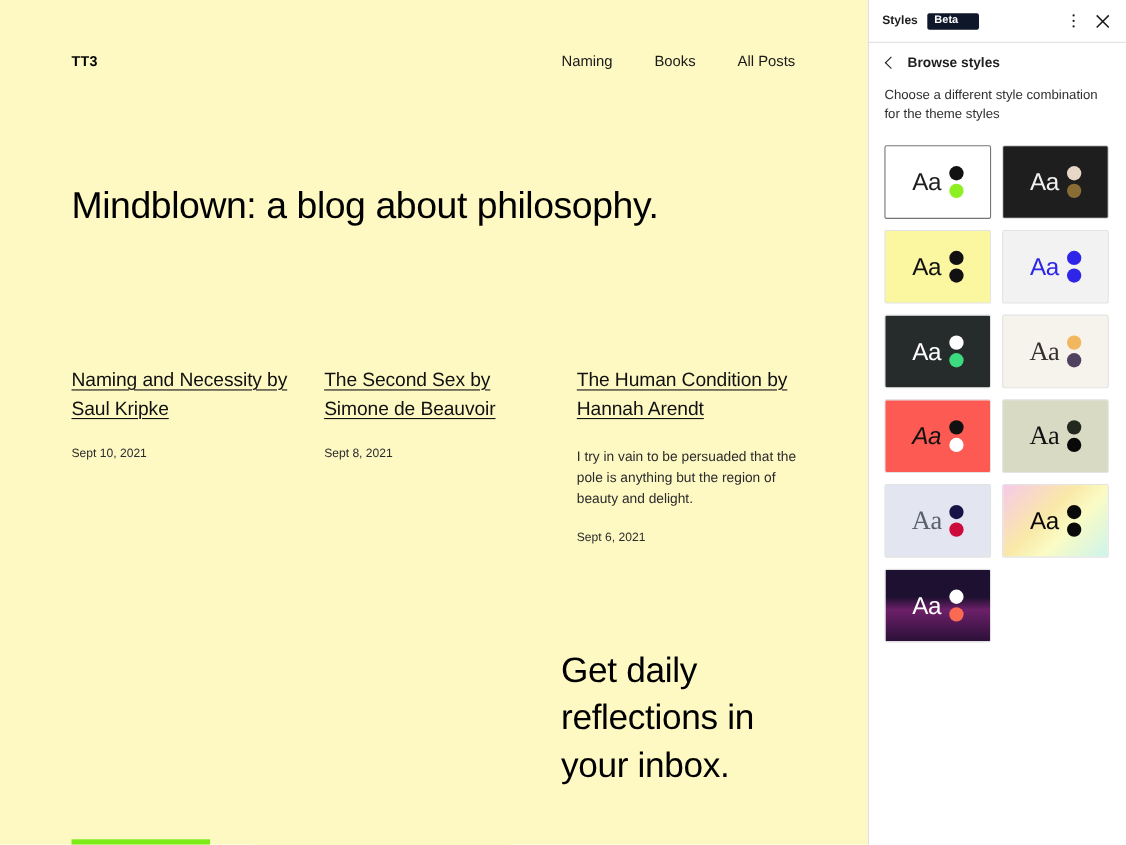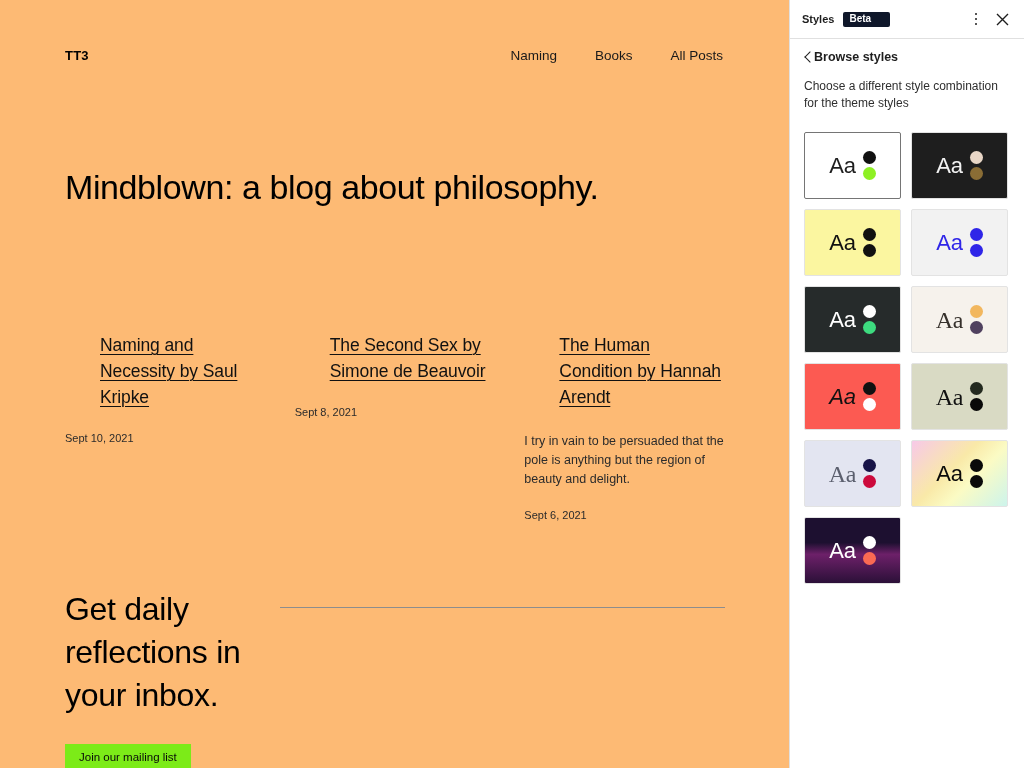--- a/index.html
+++ b/index.html
@@ -8,21 +8,21 @@
     font-family: "Liberation Sans", sans-serif;
     background: #ffffff;
     overflow: hidden;
   }
   #app { position: relative; width: 1024px; height: 768px; display: flex; }
 
   
   .canvas {
     position: relative;
     width: 789px; height: 768px;
-    background: #fdba74;
+    background: #fef9c3;
     overflow: hidden;
   }
 
   .site-header {
     position: absolute;
     left: 65px; top: 48px; width: 658px;
     display: flex; align-items: center; justify-content: space-between;
   }
   .site-title {
     font-size: 13px; font-weight: bold; color: #000; letter-spacing: .2px;
@@ -45,33 +45,33 @@
     left: 65px; top: 332px; width: 660px;
     display: flex; gap: 29px;
   }
   .post { width: 201px; }
   .post-title {
     display: inline;
     font-size: 17.5px; line-height: 26px; color: #111;
     text-decoration: underline; text-underline-offset: 3px;
     text-decoration-thickness: 1px; letter-spacing: -0.1px;
   }
-  .post-title-wrap { margin-bottom: 22px; margin-left: 35px; }
+  .post-title-wrap { margin-bottom: 22px; }
   .post-excerpt {
     font-size: 12.5px; line-height: 19px; color: #2b2b2b;
     margin-bottom: 20px;
   }
   .post-date { font-size: 11px; color: #2b2b2b; }
 
   
   .newsletter {
     position: absolute;
     left: 65px; top: 588px; width: 660px;
   }
-  .nl-row { display: flex; align-items: flex-start; }
+  .nl-row { display: flex; align-items: flex-end; flex-direction: column; }
   .nl-heading {
     width: 215px;
     font-size: 32px; line-height: 43px; font-weight: 400;
     color: #000; letter-spacing: -0.3px;
   }
   .nl-rule {
     flex: 1; height: 1px; background: #8d8d8d; margin-top: 19px;
   }
   .nl-button {
     display: inline-block;
@@ -110,21 +110,21 @@
   .sb-topbar-spacer { flex: 1; }
   .icon-btn {
     width: 26px; height: 26px;
     display: flex; align-items: center; justify-content: center;
     background: none; border: none; cursor: pointer; color: #1e1e1e;
   }
   .dots-v { display: flex; flex-direction: column; gap: 2.5px; align-items: center; }
   .dots-v i { width: 2.5px; height: 2.5px; border-radius: 50%; background: #1e1e1e; display: block; }
 
   .sb-back {
-    display: flex; align-items: center; 
+    display: flex; align-items: center; gap: 11px;
     padding: 11px 12px 6px 14px;
     cursor: pointer;
   }
   .chev-left {
     width: 8px; height: 8px;
     border-left: 1.6px solid #1e1e1e; border-bottom: 1.6px solid #1e1e1e;
     transform: rotate(45deg); margin-left: 2px;
   }
   .sb-back-label { font-size: 12.5px; font-weight: bold; color: #1e1e1e; }
 

